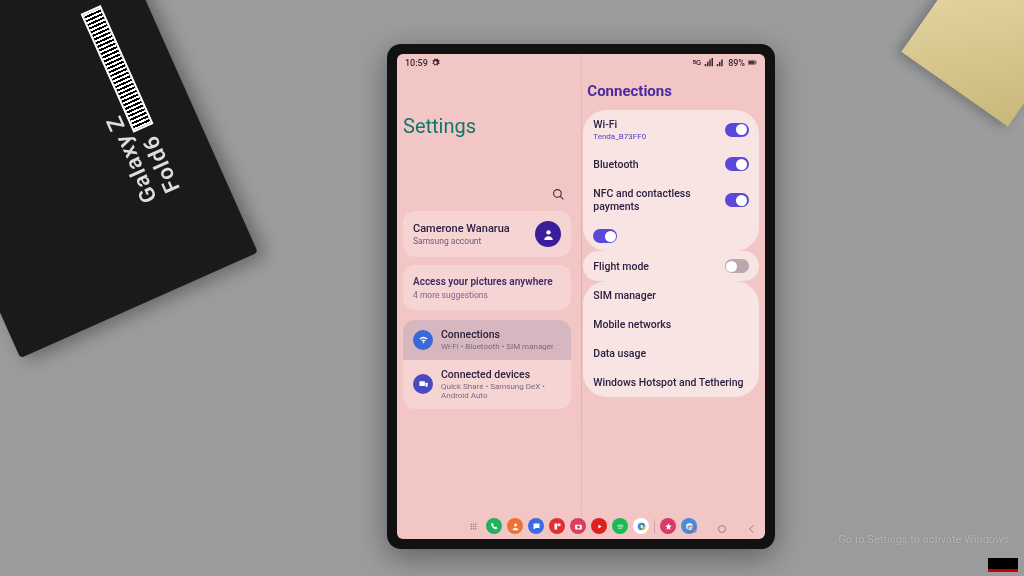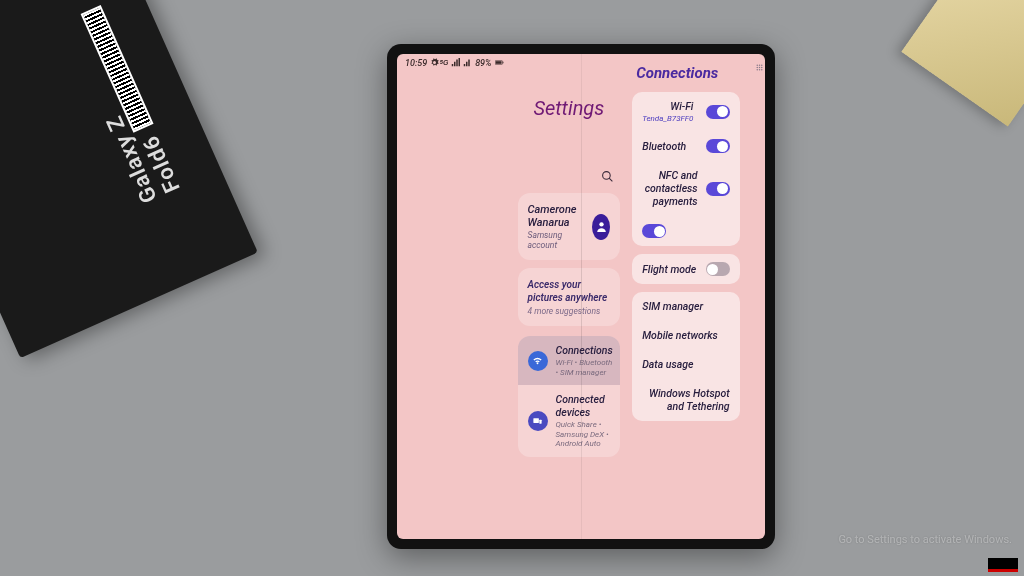--- a/index.html
+++ b/index.html
@@ -73,24 +73,23 @@
     background: #111;
     border-radius: 14px;
     padding: 10px;
     box-shadow: 0 8px 30px rgba(0,0,0,0.4);
   }
   .screen {
     width: 100%; height: 100%;
     background: #f3c6c6;
     border-radius: 6px;
     display: flex;
-    flex-direction: row;
+    flex-direction: column;
     overflow: hidden;
     position: relative;
-    font-style: italic;
   }
   .fold-line {
     position: absolute;
     left: 50%; top: 0;
     width: 1px; height: 100%;
     background: linear-gradient(180deg, rgba(0,0,0,0.05), rgba(0,0,0,0.12), rgba(0,0,0,0.05));
     pointer-events: none;
     z-index: 5;
   }
   
@@ -120,24 +119,23 @@
     overflow: hidden;
   }
   .pane-right {
     width: 51%;
     display: flex;
     flex-direction: column;
     padding: 0 6px;
     overflow: hidden;
   }
   .settings-title {
-    color: #701a75;
+    color: #0f766e;
     font-size: 20px;
     font-weight: 400;
-    text-align: center;
     margin-top: 42px;
     margin-bottom: 48px;
   }
   .search-row {
     display: flex;
     justify-content: flex-end;
     padding-right: 6px;
     margin-bottom: 6px;
   }
   .search-row svg { width: 13px; height: 13px; }
@@ -190,23 +188,21 @@
   .li-text .li-sub { font-size: 8px; color: #7a6a7e; margin-top: 1px; line-height: 1.2; }
   
   .page-header {
     color: #4a2aa0;
     font-size: 15px;
     font-weight: 700;
     padding: 10px 4px 10px 4px;
   }
   .card {
     background: rgba(255,255,255,0.52);
-    border-radius: 10px;
-    margin-bottom: 8px;
-    text-align: right;
+    border-radius: 24px;
   }
   .row {
     display: flex;
     align-items: center;
     justify-content: space-between;
     padding: 8px 10px;
     gap: 8px;
   }
   .row + .row { border-top: none; }
   .row-text .r-title { font-size: 10.5px; color: #2a2040; font-weight: 500; }

